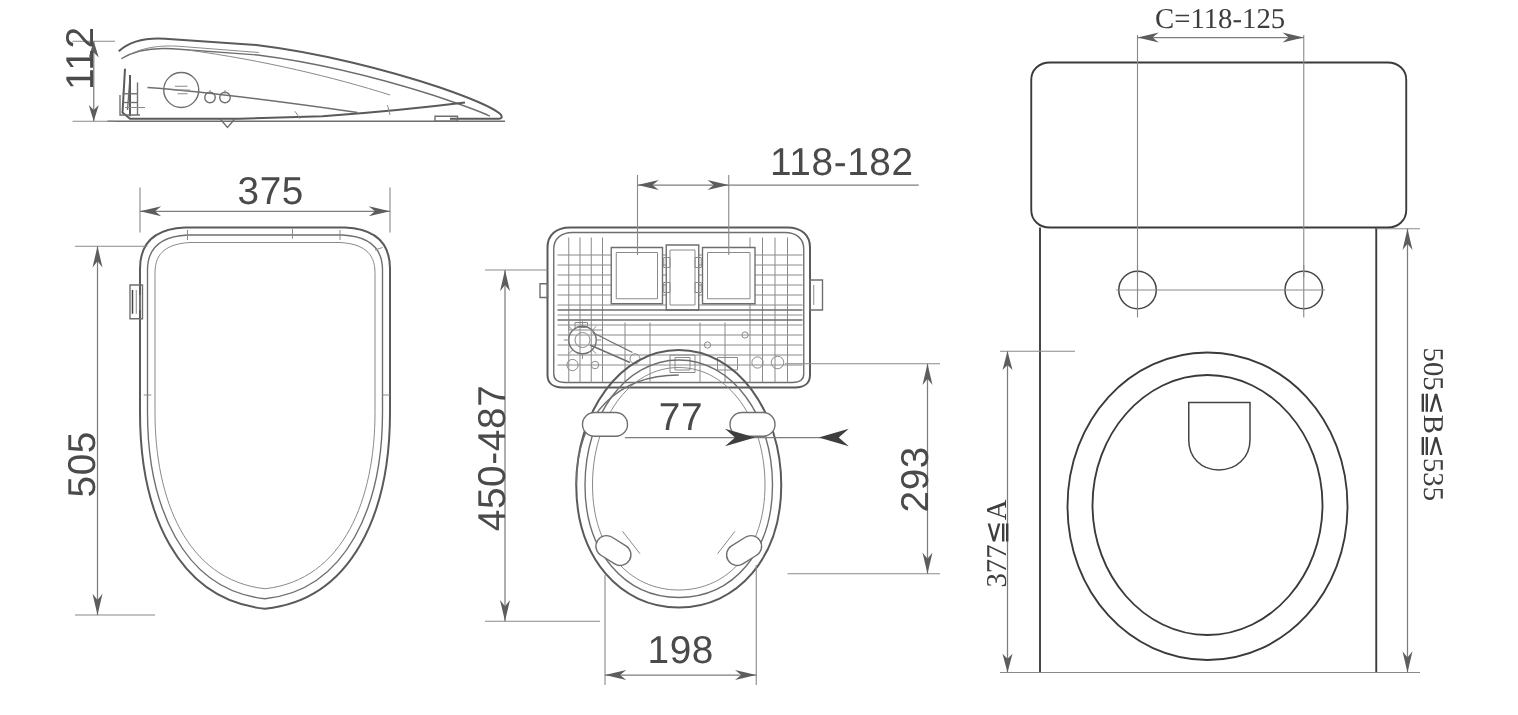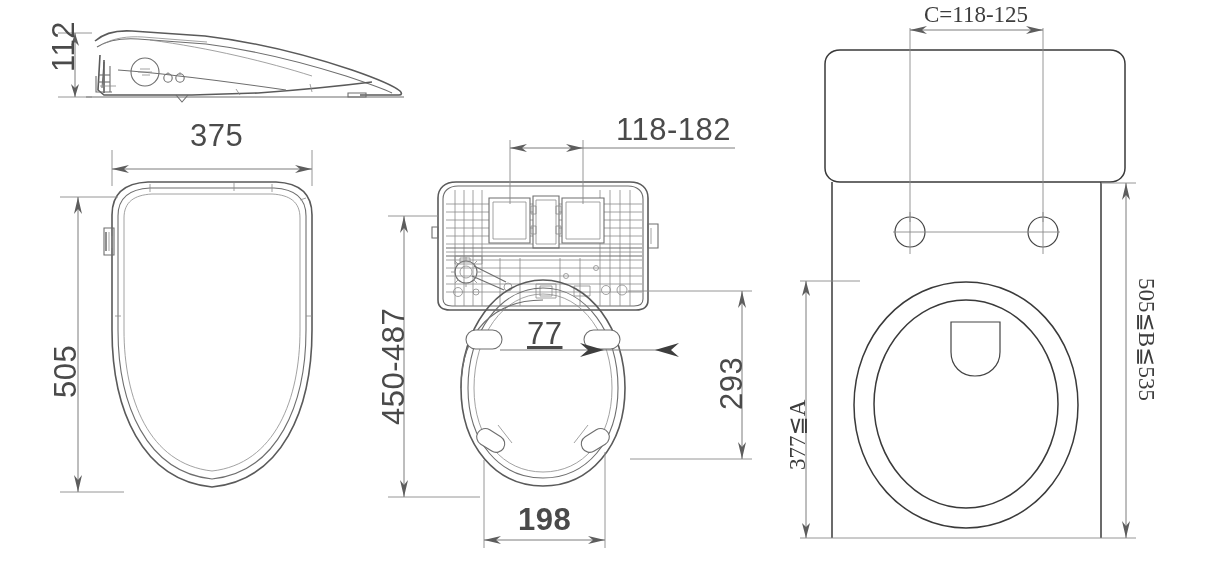--- a/index.html
+++ b/index.html
@@ -357,33 +357,33 @@
       <path class="ext" d="M1101,183 L1136,183"></path>
       <path class="ext" d="M1101,538 L1136,538"></path>
       <path class="dim" d="M1126,183 L1126,538"></path>
       <path class="arrow" d="M1126,183 L1122,200 L1126,195 L1130,200 Z"></path>
       <path class="arrow" d="M1126,538 L1122,521 L1126,526 L1130,521 Z"></path>
     </g>
   </svg>
 
   <div class="dimtext rot-ccw" style="left:48px; top:72px;">112</div>
 
-  <div class="dimtext" style="left:190px; top:120px;">375</div>
+  <div class="dimtext" style="left:190px; top:137px;">375</div>
 
   <div class="dimtext rot-ccw" style="left:50px; top:398px;">505</div>
 
   <div class="dimtext" style="left:616px; top:114px;">118-182</div>
 
   <div class="dimtext rot-ccw" style="left:378px; top:425px;">450-487</div>
 
-  <div class="dimtext" style="left:527px; top:318px;text-decoration:underline;">77</div>
+  <div class="dimtext" style="left:527px; top:318px;">77</div>
 
   <div class="dimtext rot-ccw" style="left:716px; top:410px;">293</div>
 
-  <div class="dimtext" style="left:518px; top:504px;font-weight:bold;">198</div>
+  <div class="dimtext" style="left:518px; top:504px;">198</div>
 
   <div class="dimtext serif" style="left:924px; top:3px;">C=118-125</div>
 
   <div class="dimtext serif rot-ccw" style="left:786px; top:470px;">377≦A</div>
 
   <div class="dimtext serif rot-cw" style="left:1158px; top:278px;">505≦B≦535</div>
 
 </div>
 
 </body></html>

